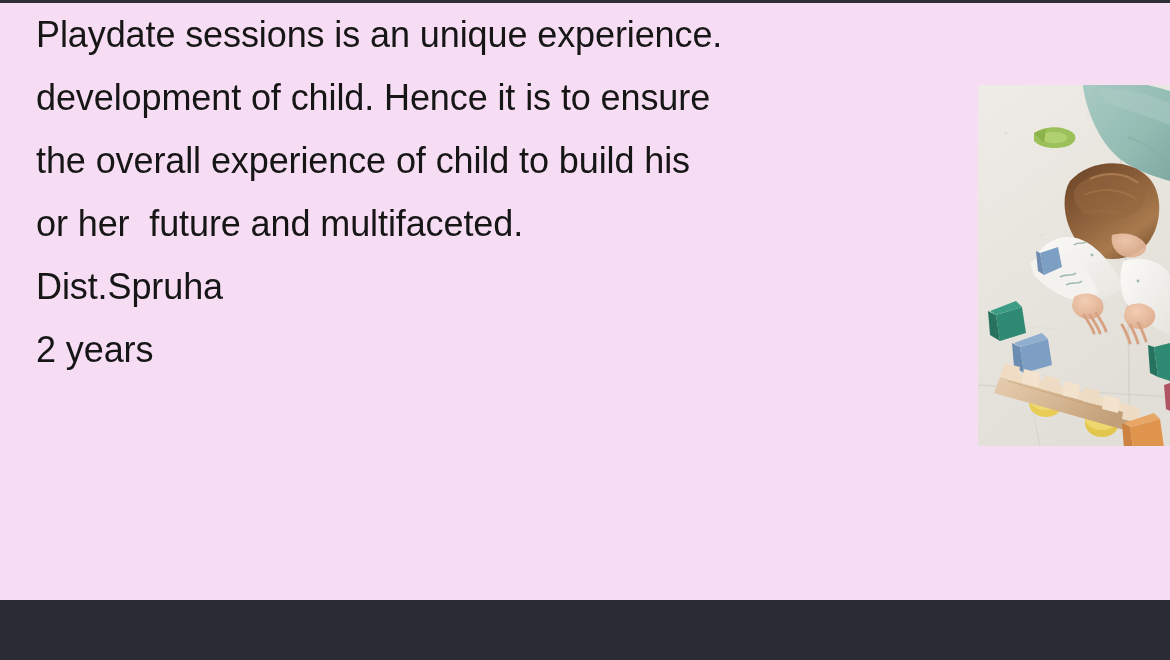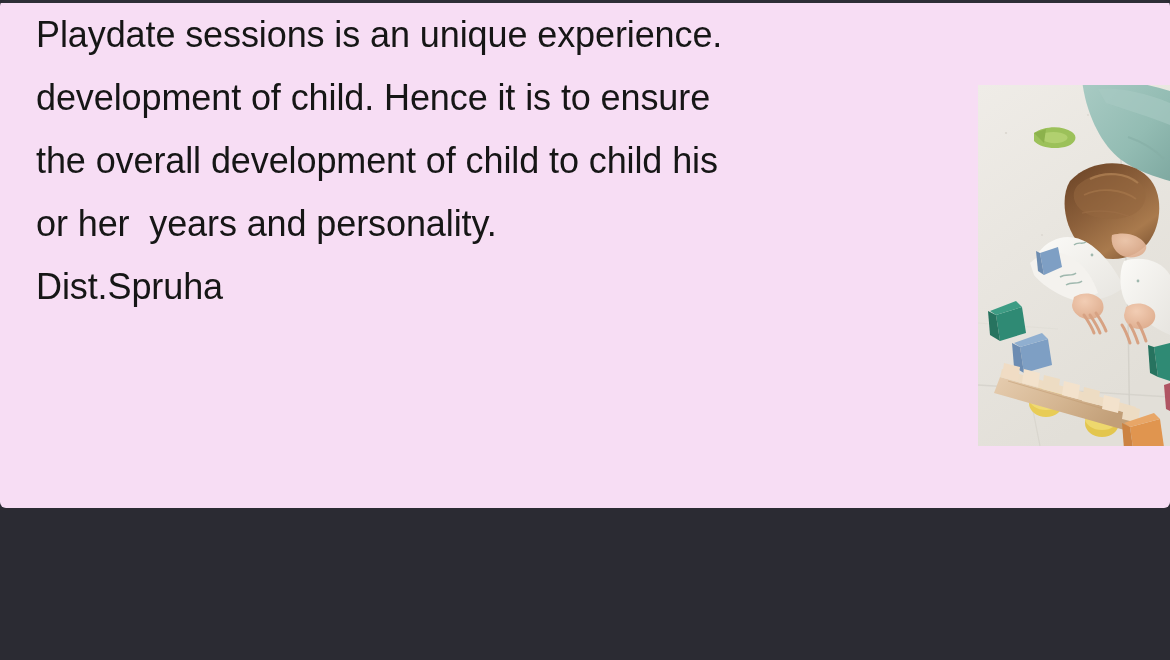--- a/index.html
+++ b/index.html
@@ -8,24 +8,23 @@
     background: #2b2b33;
   }
   body {
     font-family: "Liberation Sans", sans-serif;
   }
 
   
   #slide-viewport {
     position: relative;
     width: 1170px;
-    height: 508px;
+    height: 600px;
     overflow: hidden;
     background: #2b2b33;
-    border-radius: 6px;
   }
 
   
   #top-edge-rule {
     position: absolute;
     left: 0;
     top: 0;
     width: 1170px;
     height: 3px;
     background: #2e2e36;
@@ -127,23 +126,24 @@
 
 <div id="slide-viewport">
 
   <div id="top-edge-rule"></div>
 
   <div id="slide-canvas">
 
     <div id="slide-textbox">
       <div class="slide-line">Playdate sessions is an unique experience.</div>
       <div class="slide-line">development of child. Hence it is to ensure</div>
-      <div class="slide-line">the overall development of child to child his</div>
-      <div class="slide-line">or her  years and personality.</div>
+      <div class="slide-line">the overall experience of child to build his</div>
+      <div class="slide-line">or her  future and multifaceted.</div>
       <div class="slide-line">Dist.Spruha</div>
+      <div class="slide-line">2 years</div>
     </div>
 
     <div id="slide-photo">
       <svg viewBox="0 0 192 361" preserveAspectRatio="xMidYMid slice">
         <defs>
           <linearGradient id="floorGrad" x1="0" y1="0" x2="0.4" y2="1">
             <stop offset="0%" stop-color="#efece7"></stop>
             <stop offset="45%" stop-color="#e9e6e0"></stop>
             <stop offset="100%" stop-color="#e2dfd8"></stop>
           </linearGradient>

